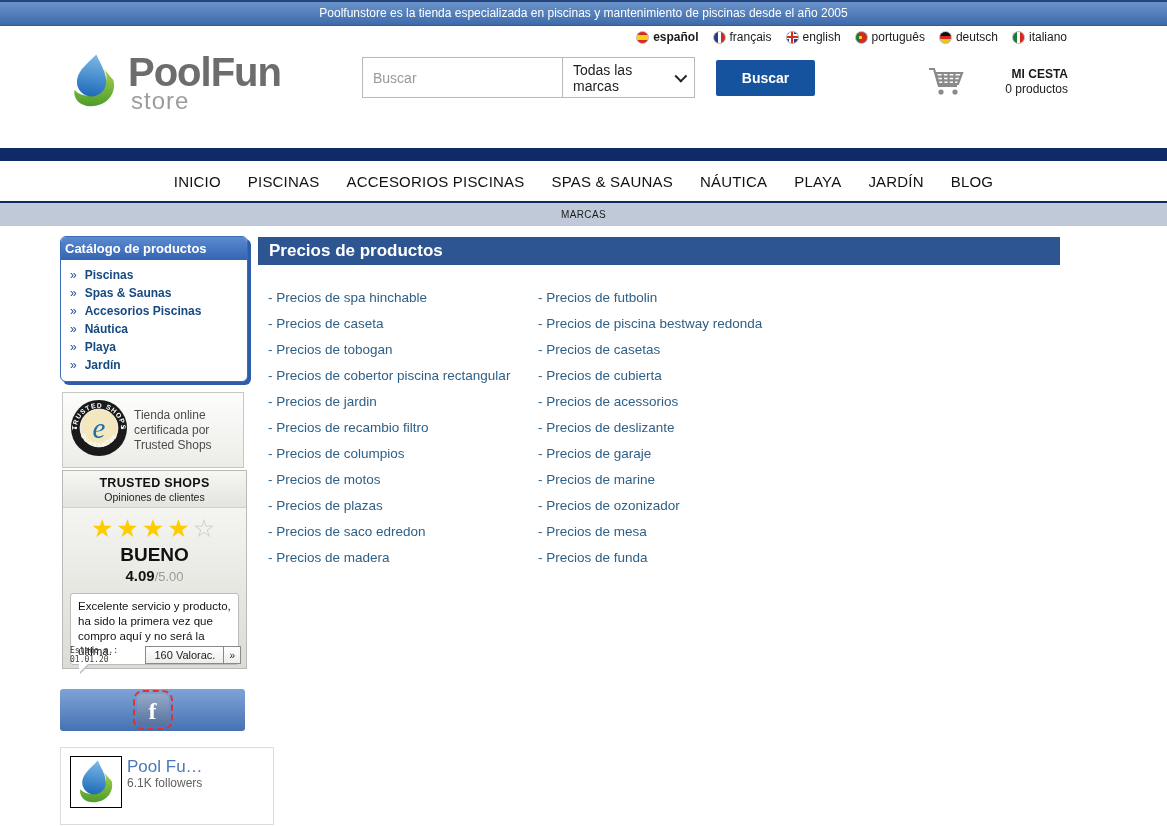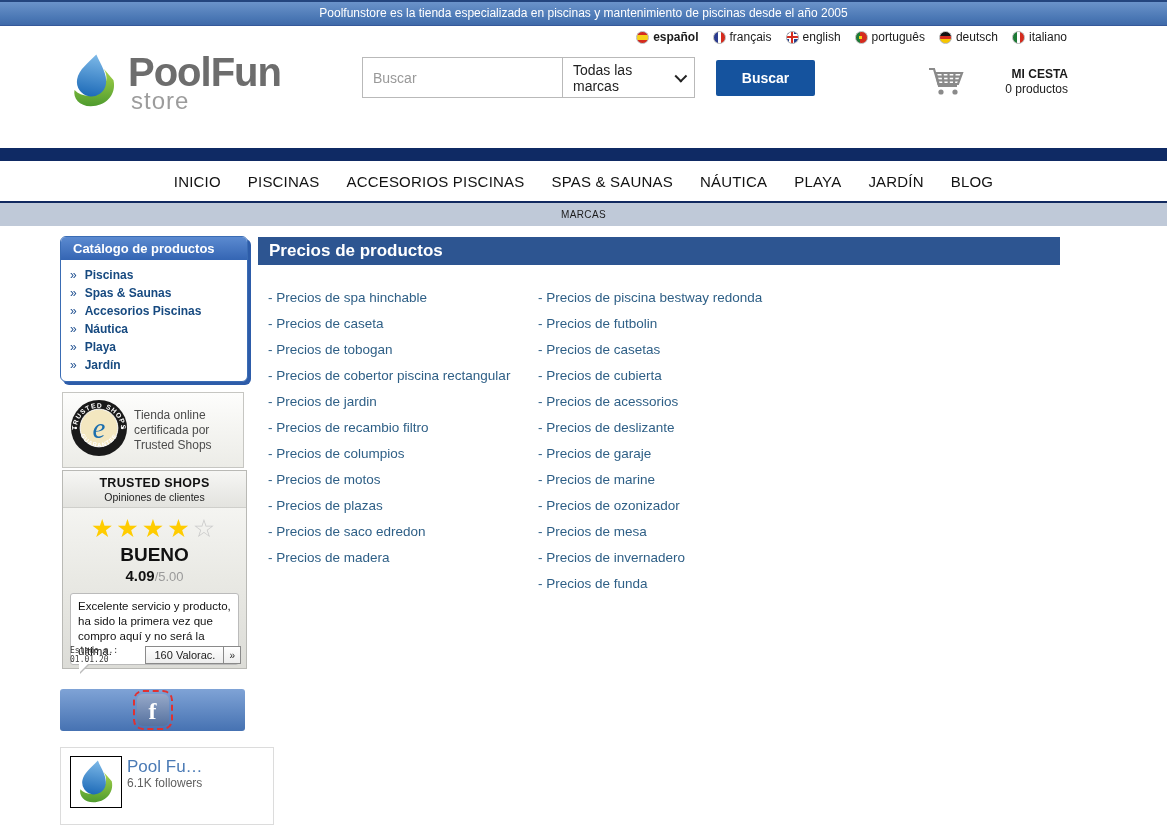--- a/index.html
+++ b/index.html
@@ -77,21 +77,21 @@
     text-align:center;font-size:10px;color:#1c1c1c;line-height:23px;letter-spacing:0.4px;cursor:pointer;
   }
 
   
   .catalog{
     position:absolute;left:60px;top:236px;width:188px;height:146px;background:#fff;
     border:1px solid #3a6cb4;border-radius:6px;box-shadow:3px 3px 0 #2d5ca9;box-sizing:border-box;
   }
   .catalog-header{
     height:23px;border-radius:5px 5px 0 0;background:linear-gradient(180deg,#5b8ad0,#3465b3);
-    color:#fff;font-weight:bold;font-size:13px;line-height:23px;padding-left:12px;
+    color:#fff;font-weight:bold;font-size:13px;line-height:23px;padding-left:4px;
   }
   .catalog-list{padding:8px 0 0 9px;}
   .cat-item{display:flex;align-items:baseline;gap:8px;height:18px;cursor:pointer;}
   .cat-bullet{color:#1d4e8f;font-size:12px;}
   .cat-link{color:#174a80;font-size:12px;font-weight:bold;}
 
   
   .tbadge{
     position:absolute;left:62px;top:392px;width:182px;height:76px;box-sizing:border-box;
     background:linear-gradient(180deg,#fdfdfc,#ececе7);
@@ -361,25 +361,24 @@
     <div class="link-row"><span class="link-dash">- </span><a class="price-link">Precios de cobertor piscina rectangular</a></div>
     <div class="link-row"><span class="link-dash">- </span><a class="price-link">Precios de jardin</a></div>
     <div class="link-row"><span class="link-dash">- </span><a class="price-link">Precios de recambio filtro</a></div>
     <div class="link-row"><span class="link-dash">- </span><a class="price-link">Precios de columpios</a></div>
     <div class="link-row"><span class="link-dash">- </span><a class="price-link">Precios de motos</a></div>
     <div class="link-row"><span class="link-dash">- </span><a class="price-link">Precios de plazas</a></div>
     <div class="link-row"><span class="link-dash">- </span><a class="price-link">Precios de saco edredon</a></div>
     <div class="link-row"><span class="link-dash">- </span><a class="price-link">Precios de madera</a></div>
   </div>
 <div class="links-col links-col-2">
+    <div class="link-row"><span class="link-dash">- </span><a class="price-link">Precios de futbolin</a></div>
     <div class="link-row"><span class="link-dash">- </span><a class="price-link">Precios de piscina bestway redonda</a></div>
-    <div class="link-row"><span class="link-dash">- </span><a class="price-link">Precios de futbolin</a></div>
     <div class="link-row"><span class="link-dash">- </span><a class="price-link">Precios de casetas</a></div>
     <div class="link-row"><span class="link-dash">- </span><a class="price-link">Precios de cubierta</a></div>
     <div class="link-row"><span class="link-dash">- </span><a class="price-link">Precios de acessorios</a></div>
     <div class="link-row"><span class="link-dash">- </span><a class="price-link">Precios de deslizante</a></div>
     <div class="link-row"><span class="link-dash">- </span><a class="price-link">Precios de garaje</a></div>
     <div class="link-row"><span class="link-dash">- </span><a class="price-link">Precios de marine</a></div>
     <div class="link-row"><span class="link-dash">- </span><a class="price-link">Precios de ozonizador</a></div>
     <div class="link-row"><span class="link-dash">- </span><a class="price-link">Precios de mesa</a></div>
-    <div class="link-row"><span class="link-dash">- </span><a class="price-link">Precios de invernadero</a></div>
     <div class="link-row"><span class="link-dash">- </span><a class="price-link">Precios de funda</a></div>
   </div>
 
 </body></html>

